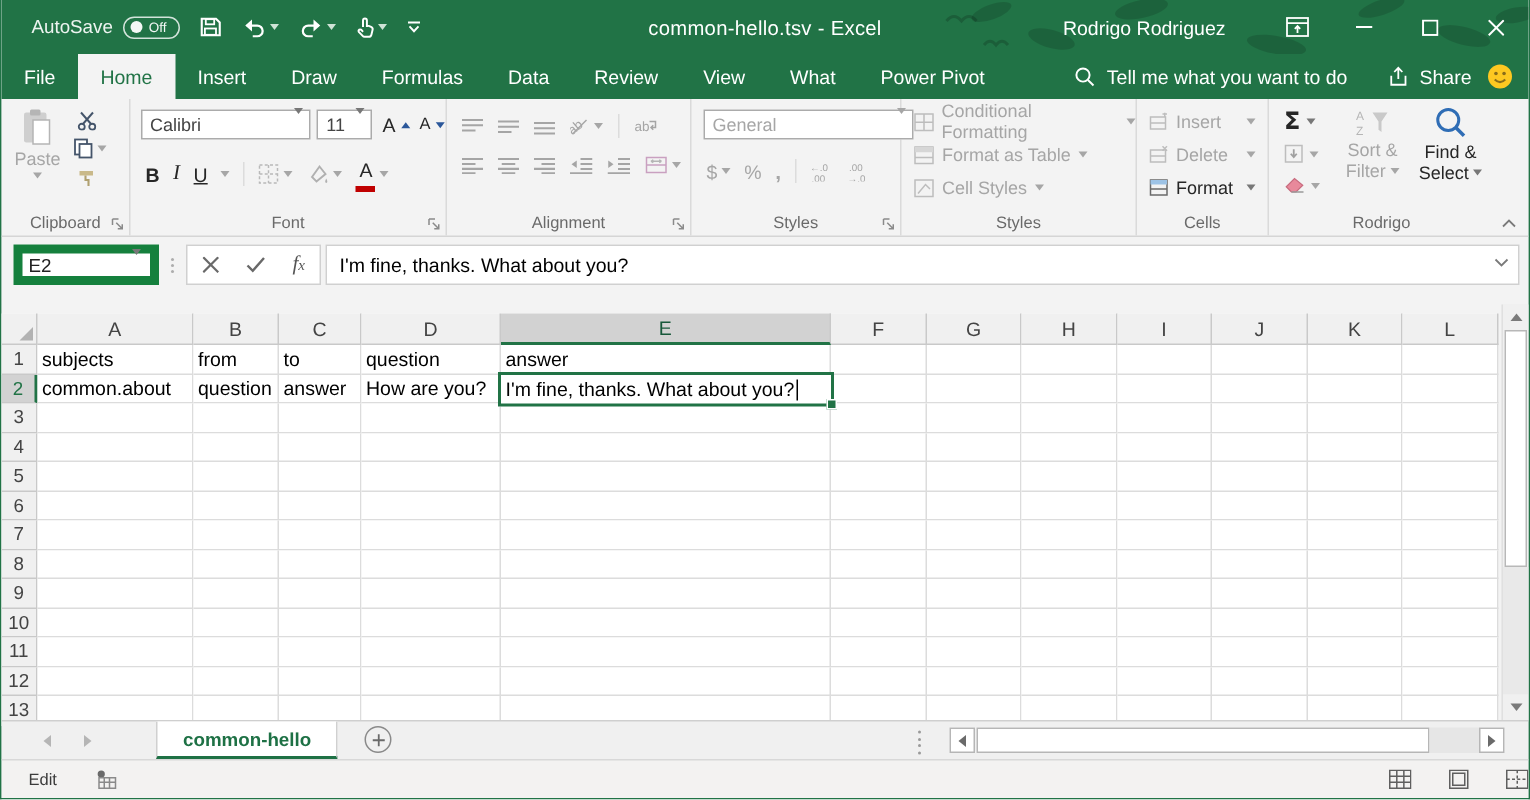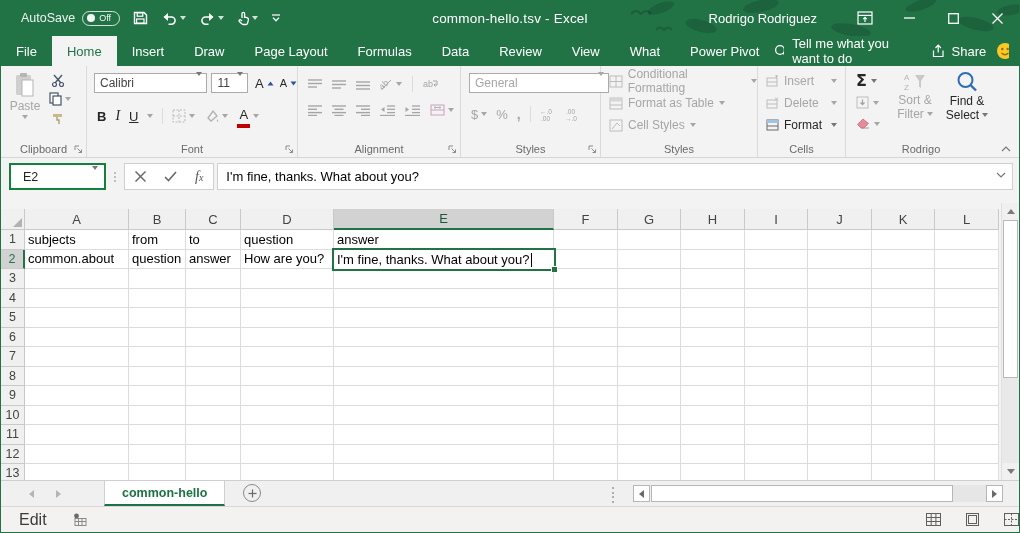--- a/index.html
+++ b/index.html
@@ -46,21 +46,21 @@
   .tri-d.gray{border-top-color:#a6a6a6;}
   .tri-u{width:0;height:0;border-left:4px solid transparent;border-right:4px solid transparent;border-bottom:5px solid #7a7a7a;}
   .tri-l{width:0;height:0;border-top:4px solid transparent;border-bottom:4px solid transparent;border-right:5px solid #9f9f9f;}
   .tri-r{width:0;height:0;border-top:4px solid transparent;border-bottom:4px solid transparent;border-left:5px solid #9f9f9f;}
   .rbtn{display:flex;align-items:center;gap:3px;}
   .styles-item,.cells-item{display:flex;align-items:center;gap:5px;font-size:12px;height:22px;padding-left:8px;}
 
   
   .fstrip{flex:0 0 45px;background:#f3f3f3;position:relative;}
   .fbar{position:absolute;left:8px;right:6px;top:5px;height:27px;display:flex;align-items:center;}
-  .namebox{width:97px;height:27px;background:#fff;border:2px solid #15803d;box-sizing:border-box;display:flex;align-items:center;font-size:12.5px;color:#222;padding-left:12px;}
+  .namebox{width:97px;height:27px;background:#fff;border:6px solid #15803d;box-sizing:border-box;display:flex;align-items:center;font-size:12.5px;color:#222;padding-left:4px;}
   .dots{display:flex;flex-direction:column;gap:2px;margin:0 8px;}
   .dots i{width:2px;height:2px;border-radius:50%;background:#adadad;}
   .fbtns{height:27px;background:#fff;border:1px solid #d0d0d0;box-sizing:border-box;display:flex;align-items:center;padding:0 10px;gap:18px;}
   .fx{font-family:"Liberation Serif",serif;font-style:italic;font-size:14px;color:#555;}
   .ffield{flex:1;height:27px;background:#fff;border:1px solid #d0d0d0;box-sizing:border-box;margin-left:3px;display:flex;align-items:center;font-size:13px;color:#000;padding-left:8px;position:relative;}
   .fchev{position:absolute;right:6px;top:8px;}
 
   
   .grid-area{flex:1 1 auto;position:relative;background:#f3f3f3;}
   #grid{position:absolute;left:0;top:6px;background:#fff;}
@@ -93,21 +93,21 @@
     font-size:12.5px;font-weight:bold;color:#1e7145;}
   .add-sheet{position:absolute;left:242px;top:3px;width:18px;height:18px;border:1px solid #8a8a8a;border-radius:50%;box-sizing:border-box;
     display:flex;align-items:center;justify-content:center;}
   .hdots{position:absolute;left:611px;top:6px;display:flex;flex-direction:column;gap:2.5px;}
   .hdots i{width:2px;height:2px;border-radius:50%;background:#9a9a9a;}
   .hs-btn{position:absolute;top:4px;width:17px;height:17px;background:#fff;border:1px solid #b6b6b6;box-sizing:border-box;display:flex;align-items:center;justify-content:center;}
   .hs-thumb{position:absolute;top:4px;left:650px;width:302px;height:17px;background:#fff;border:1px solid #b6b6b6;box-sizing:border-box;}
   .hs-track{position:absolute;top:4px;left:952px;width:33px;height:17px;background:#e6e6e6;}
 
   
-  .statusbar{flex:0 0 26px;background:#f3f2f1;border-top:1px solid #d8d8d8;display:flex;align-items:center;box-sizing:border-box;font-size:16px;color:#3b3b3b;}
+  .statusbar{flex:0 0 26px;background:#f3f2f1;border-top:1px solid #d8d8d8;display:flex;align-items:center;box-sizing:border-box;font-size:11px;color:#3b3b3b;}
   .sb-mode{margin-left:18px;}
   .sb-macro{margin-left:26px;}
   .sb-views{margin-left:auto;display:flex;align-items:center;gap:24px;}
   .sb-zoom{display:flex;align-items:center;gap:9px;margin-left:30px;margin-right:12px;}
   .z-minus{width:9px;height:2px;background:#5f5f5f;}
   .z-track{width:95px;height:1px;background:#a8a8a8;position:relative;}
   .z-notch{position:absolute;left:47%;top:-3px;width:2px;height:7px;background:#8c8c8c;}
   .z-pct{color:#5f5f5f;}
 </style>
 </head>
@@ -204,21 +204,20 @@
       </div>
     </div>
   </div>
 
   <div class="tabrow">
     <div id="tabs">
         <div class="tab file">File</div>
         <div class="tab active">Home</div>
         <div class="tab">Insert</div>
         <div class="tab">Draw</div>
-        <div class="tab">Page Layout</div>
         <div class="tab">Formulas</div>
         <div class="tab">Data</div>
         <div class="tab">Review</div>
         <div class="tab">View</div>
         <div class="tab">What</div>
         <div class="tab">Power Pivot</div>
       </div>
     <div class="tr-right">
       <div class="tellme">
         <svg width="14" height="14">

